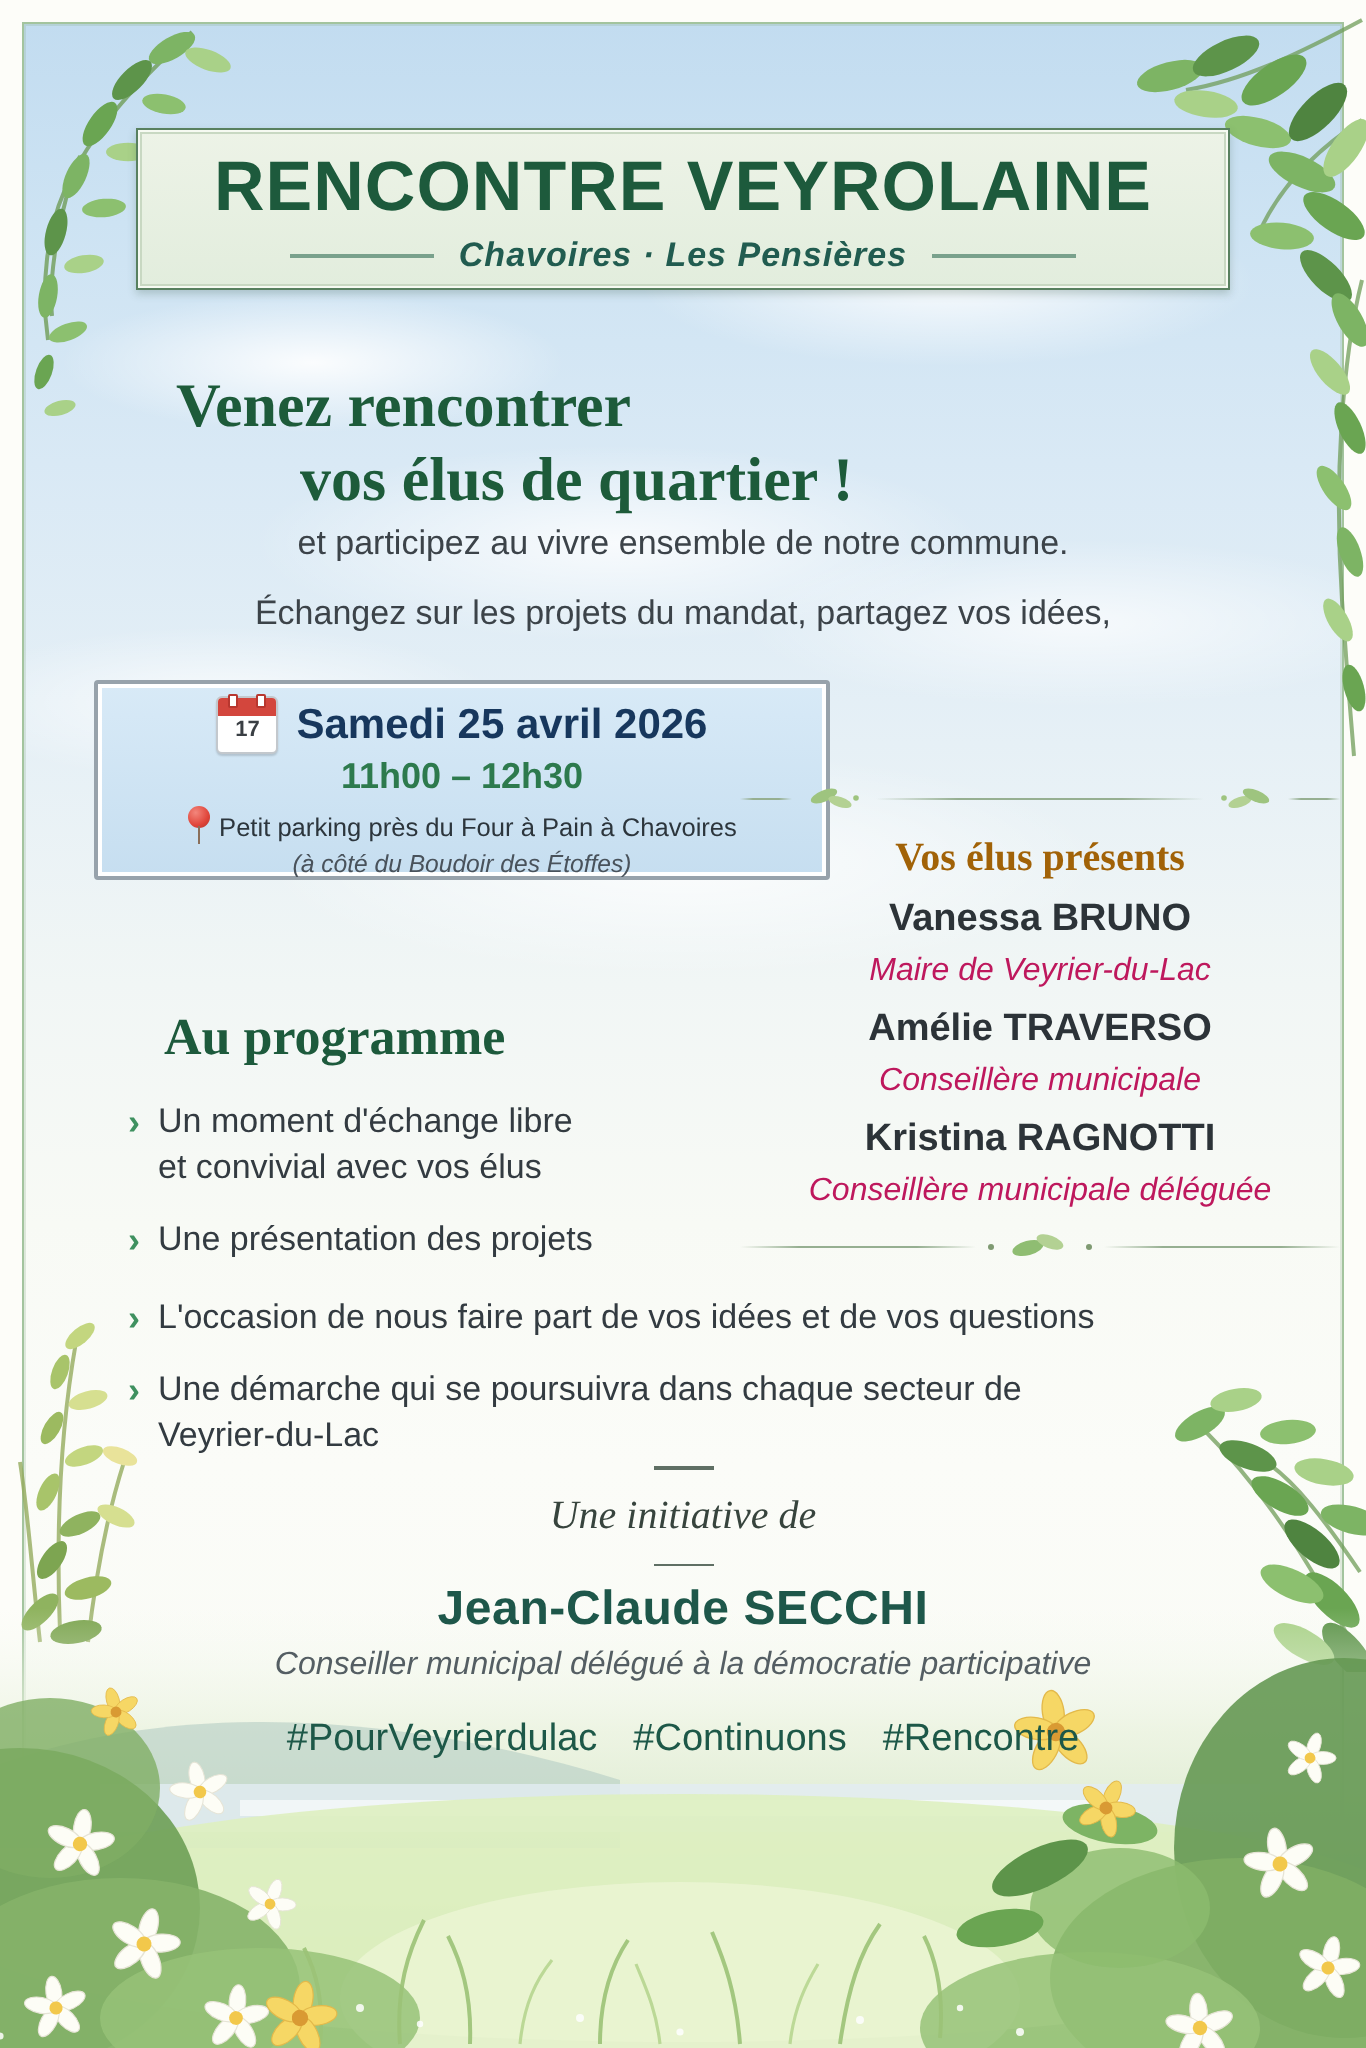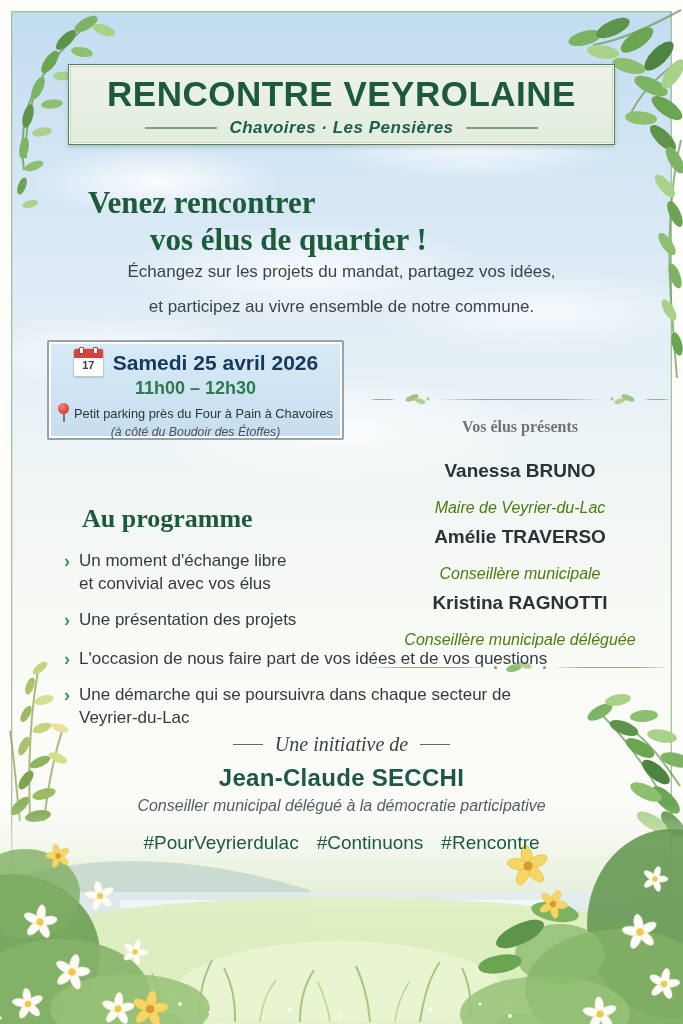--- a/index.html
+++ b/index.html
@@ -40,21 +40,21 @@
 
   
   .headline{position:absolute; left:88px; top:184px; color:#1d5b3a;
     font-family:"Liberation Serif", serif; font-weight:bold; font-size:31px; line-height:1.2;}
   .headline .hl2{display:block; padding-left:62px;}
   .intro{position:absolute; left:0; right:0; top:262px; text-align:center; color:#3c4349; font-size:17px;}
   .intro .il{display:block; margin-bottom:15px;}
 
   
   .infobox{
-    position:absolute; left:47px; top:340px; width:297px; height:100px; box-sizing:border-box;
+    position:absolute; left:47px; top:340px; width:368px; height:100px; box-sizing:border-box;
     background:linear-gradient(180deg,#d8eaf7,#c6def0);
     border:2px solid #97a2ab; border-radius:2px;
     box-shadow: inset 0 0 0 2px #ffffff;
     padding:6px 6px 4px; text-align:center;
   }
   .ib-row1{display:flex; align-items:center; justify-content:center; gap:9px;}
   .ib-date{font-size:21px; font-weight:bold; color:#17375d;}
   .ib-time{font-size:18px; font-weight:bold; color:#2d7a4d; margin-top:1px;}
   .ib-row3{display:flex; align-items:center; justify-content:center; gap:5px; margin-top:4px;}
   .ib-loc{font-size:12.8px; color:#2c353c;}
@@ -71,39 +71,39 @@
   .pin:before{content:""; position:absolute; left:0; top:0; width:11px; height:11px; border-radius:50%;
     background:radial-gradient(circle at 35% 30%, #f3867c, #e0453a 60%, #b03228);}
   .pin:after{content:""; position:absolute; left:5px; top:10px; width:1.6px; height:9px; background:#8a6f5a;}
 
   
   .elus{position:absolute; left:370px; top:392px; width:300px; text-align:center;}
   .divider{display:flex; align-items:center; gap:6px;}
   .divider .dline{height:1px; flex:1; background:linear-gradient(90deg,rgba(150,175,145,0),#96af91 25%,#96af91 75%,rgba(150,175,145,0));}
   .divider .dline.short{flex:0 0 26px;}
   .divider .dot{width:3px;height:3px;border-radius:50%;background:#7f9a72;flex:0 0 auto;}
-  .elus-title{font-family:"Liberation Serif", serif; font-weight:bold; font-size:16px; color:#737373; margin:12px 0 24px;}
+  .elus-title{font-family:"Liberation Serif", serif; font-weight:bold; font-size:20px; color:#a16207; margin:12px 0 8px;}
   .person{margin-bottom:9px;}
   .p-name{font-size:19px; font-weight:bold; color:#2c3338;}
-  .p-role{font-size:16px; font-style:italic; color:#4d7c0f; margin-top:17px;}
+  .p-role{font-size:16px; font-style:italic; color:#be185d; margin-top:6px;}
   .elus .divider.bottom{margin-top:10px;}
 
   
   .prog{position:absolute; left:64px; top:504px; width:316px;}
   .prog-title{font-family:"Liberation Serif", serif; font-weight:bold; font-size:26px; color:#1d5a3c; padding-left:18px; margin-bottom:16px;}
   .pitem{display:flex; gap:9px; margin-bottom:13px;}
   .chev{color:#3f9160; font-weight:bold; font-size:18px; line-height:1.3; flex:0 0 auto;}
   .btxt{font-size:17px; color:#333b41; line-height:1.35;}
   .btxt .b1,.btxt .b2{display:block;}
   .btxt .b2:empty{display:none;}
   .prog-wide{position:absolute; left:64px; top:648px; width:570px;}
 
   
   .footer{position:absolute; left:0; right:0; top:733px; text-align:center;}
-  .initiative{display:flex; align-items:center; justify-content:center; gap:12px;}
+  .initiative{display:flex; align-items:center; justify-content:center; gap:12px;flex-direction:column;}
   .initiative .dash{width:30px; height:1.5px; background:#5f6f64;}
   .init-label{font-family:"Liberation Serif", serif; font-style:italic; font-size:20px; color:#37443d;}
   .f-name{font-size:24px; font-weight:bold; color:#1e574a; margin-top:8px; letter-spacing:.3px;}
   .f-role{font-size:16px; font-style:italic; color:#545e63; margin-top:5px;}
   .hashtags{display:flex; justify-content:center; gap:18px; margin-top:17px;}
   .hashtags span{font-size:19px; font-weight:normal; color:#1d5848;}
 </style>
 </head>
 <body>
 
@@ -286,22 +286,22 @@
         <span class="dline"></span>
       </div>
     </div>
 
     <div class="headline">
       <span class="hl1">Venez rencontrer</span>
       <span class="hl2">vos élus de quartier !</span>
     </div>
 
     <div class="intro">
+      <span class="il">et participez au vivre ensemble de notre commune.</span>
       <span class="il">Échangez sur les projets du mandat, partagez vos idées,</span>
-      <span class="il">et participez au vivre ensemble de notre commune.</span>
     </div>
 
     <div class="infobox">
       <div class="ib-row1">
         <span class="cal">
           <span class="cal-top"></span>
           <span class="cal-day">17</span>
         </span>
         <span class="ib-date">Samedi 25 avril 2026</span>
       </div>

